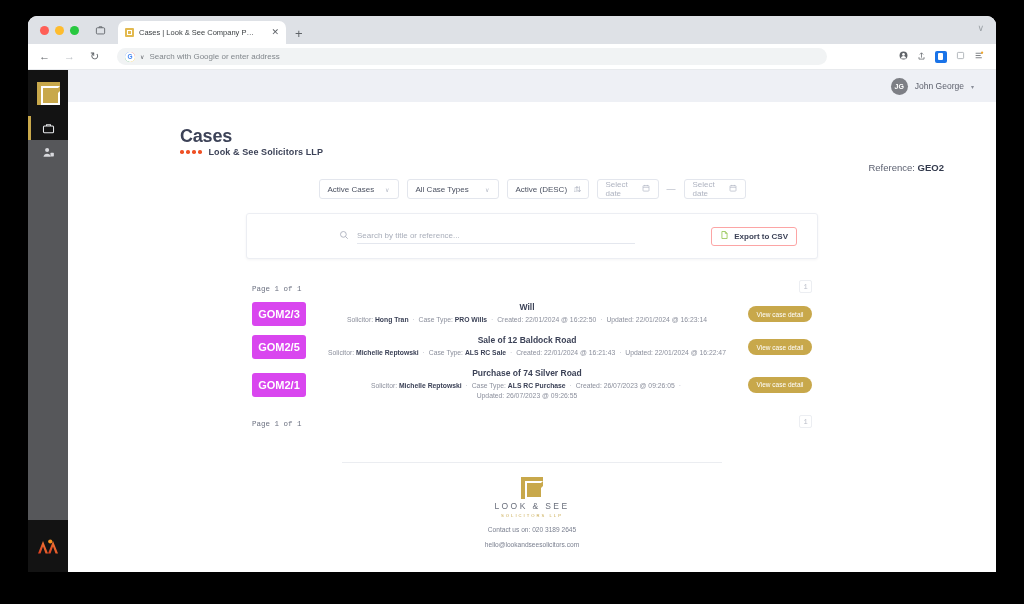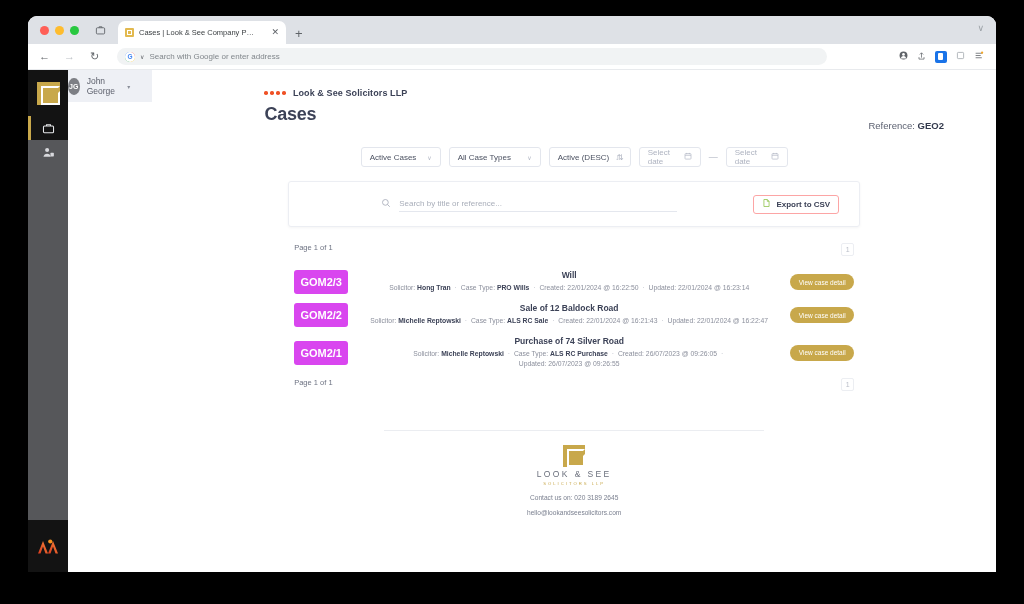--- a/index.html
+++ b/index.html
@@ -173,21 +173,21 @@
   .side-item svg { display: block; }
   #sidebar-spacer { flex: 1 1 auto; }
   #sidebar-bottom-logo {
     width: 40px; height: 52px;
     background: #131313;
     display: flex; align-items: center; justify-content: center;
     border-radius: 0 0 0 0;
   }
 
   
-  #content-col { flex: 1 1 auto; display: flex; flex-direction: row; min-width: 0; }
+  #content-col { flex: 1 1 auto; display: flex; flex-direction: column; min-width: 0; }
 
   #app-topbar {
     height: 32px;
     background: #eef0f5;
     display: flex; align-items: center; justify-content: flex-end;
     padding-right: 22px;
     flex: 0 0 32px;
   }
   #user-menu { display: flex; align-items: center; gap: 7px; }
   #avatar {
@@ -207,21 +207,21 @@
     position: relative;
   }
 
   #page-head { padding: 18px 0 0 112px; }
   #brand-line { display: flex; align-items: center; gap: 7px; }
   .dots { display: flex; gap: 2.5px; }
   .dots i { width: 3.5px; height: 3.5px; border-radius: 50%; background: #ef5125; display: block; }
   #brand-name { font-size: 9px; font-weight: bold; color: #3c4257; letter-spacing: .1px; }
   #page-title { font-size: 18px; font-weight: bold; color: #3c4257; margin-top: 6px; letter-spacing: -.2px; }
   #reference {
-    position: absolute; right: 52px; top: 50px;
+    position: absolute; right: 52px; top: 60px;
     font-size: 9.5px; color: #5b6070;
   }
   #reference b { color: #333a4d; }
 
   
   #filter-row {
     display: flex; align-items: center; justify-content: center;
     gap: 8px; margin-top: 22px;
   }
   .ctrl {
@@ -270,22 +270,23 @@
     border-radius: 3px;
     display: flex; align-items: center; gap: 5px;
     padding: 0 8px;
     font-size: 8px; font-weight: bold; color: #3c4257;
   }
   .csv-ico { font-size: 9px; color: #8fc24a; }
 
   
   #list-region { width: 560px; margin: 16px auto 0; }
   .pager-row {
-    display: flex; align-items: flex-start; justify-content: space-between;
+    display: flex; align-items: flex-end; justify-content: space-between;
     height: 18px;
+    font-family: Liberation Mono, monospace;
   }
   .pager-label { font-size: 7.5px; color: #6d7282; }
   .pager-box {
     width: 13px; height: 13px;
     border: 1px solid #eceef2;
     border-radius: 2px;
     font-size: 7px; color: #b9bdc8;
     display: flex; align-items: center; justify-content: center;
   }
 
@@ -459,30 +460,30 @@
         <div id="user-menu">
           <span id="avatar">JG</span>
           <span id="user-name">John George</span>
           <span id="user-caret">▾</span>
         </div>
       </div>
 
       <div id="scroll-area">
 
         <div id="page-head">
+          <div id="page-title">Cases</div>
           <div id="brand-line">
             <span class="dots">
                 <i></i>
                 <i></i>
                 <i></i>
                 <i></i>
               </span>
             <span id="brand-name">Look &amp; See Solicitors LLP</span>
           </div>
-          <div id="page-title">Cases</div>
         </div>
 
         <div id="reference">
           <span>Reference:</span>
           <b>GEO2</b>
         </div>
 
         <div id="filter-row">
           <div class="ctrl select">
             <span>Active Cases</span>
@@ -560,21 +561,21 @@
                 <span>22/01/2024 @ 16:22:50</span>
                 <span class="sep">·</span>
                 <span>Updated:</span>
                 <span>22/01/2024 @ 16:23:14</span>
               </div>
             </div>
             <div class="detail-btn">View case detail</div>
           </div>
 
           <div class="case-row">
-            <div class="case-badge">GOM2/2</div>
+            <div class="case-badge">GOM2/5</div>
             <div class="case-main">
               <div class="case-title">Sale of 12 Baldock Road</div>
               <div class="case-meta">
                 <span>Solicitor:</span>
                 <b>Michelle Reptowski</b>
                 <span class="sep">·</span>
                 <span>Case Type:</span>
                 <b>ALS RC Sale</b>
                 <span class="sep">·</span>
                 <span>Created:</span>

